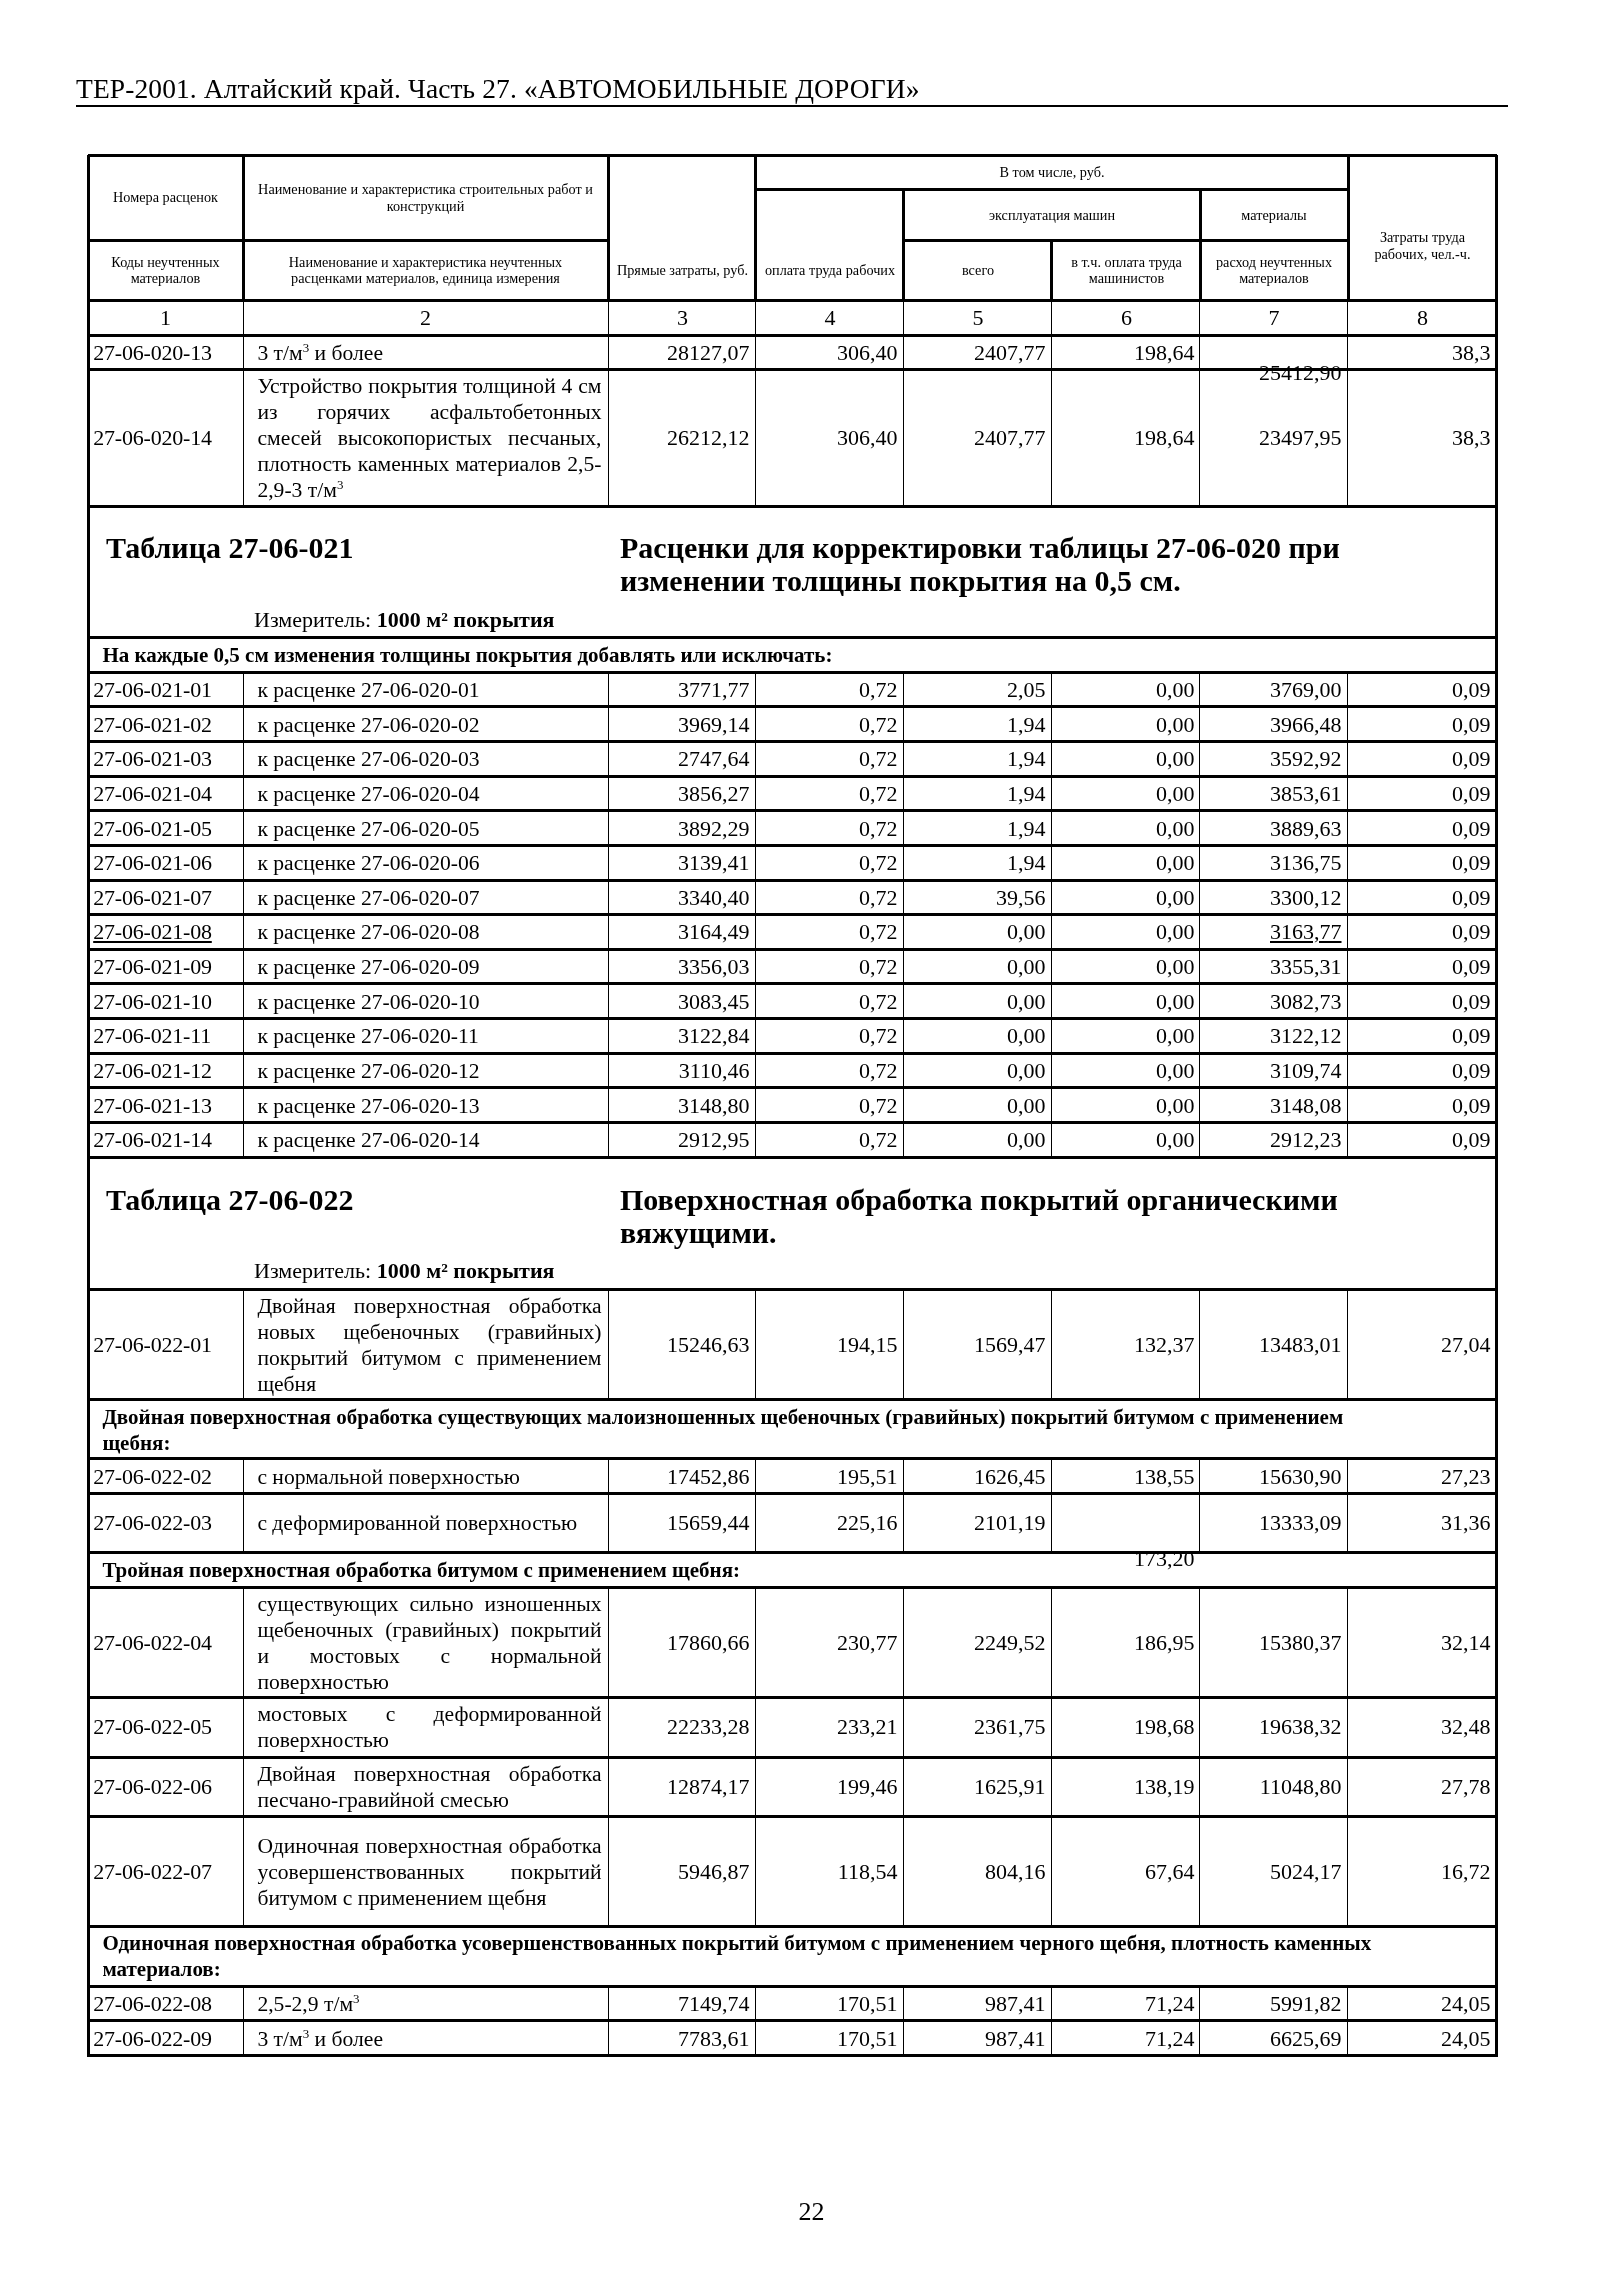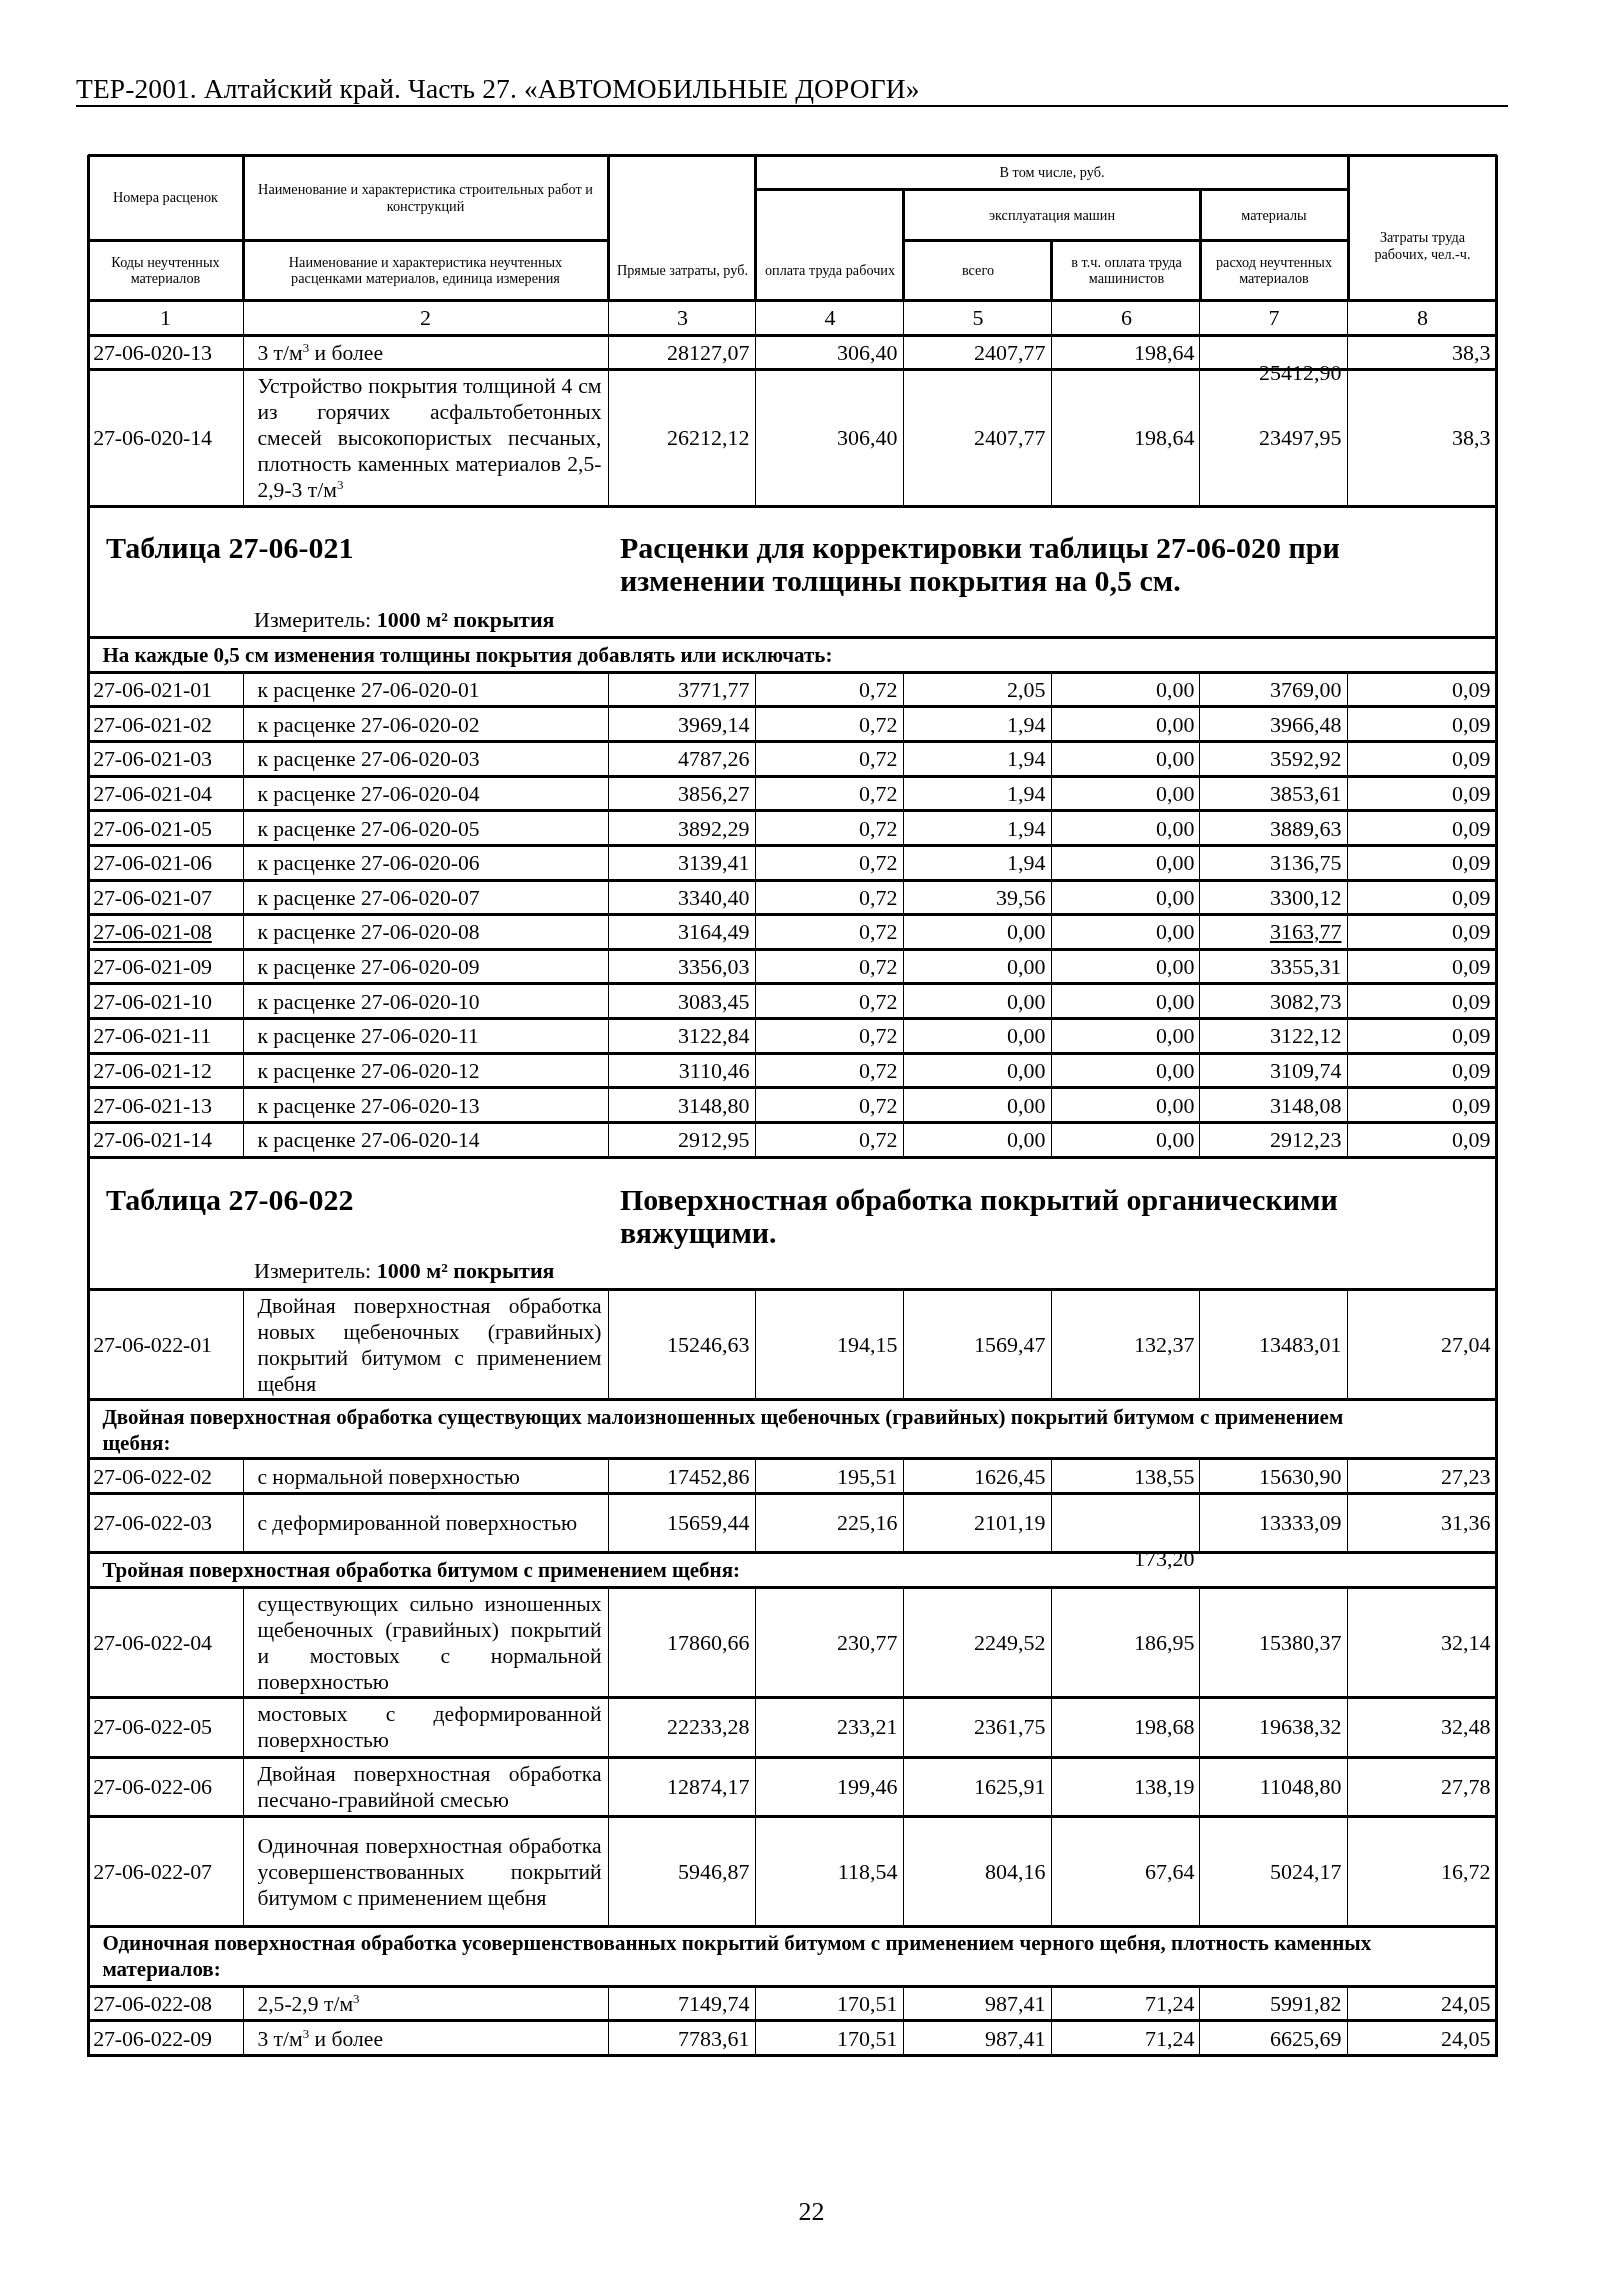--- a/index.html
+++ b/index.html
@@ -265,21 +265,21 @@
     <div class="vl" style="left: 1199px; top: 707px; height: 35px;"></div>
     <div class="vl" style="left: 1347px; top: 707px; height: 35px;"></div>
     <div class="hl" style="left: 88px; top: 740px; width: 1409px;"></div>
     <div class="cell code" style="left: 88px; top: 741px; width: 155px; height: 35px;">
       <span>27-06-021-03</span>
     </div>
     <div class="cell name" style="left: 243px; top: 741px; width: 365px; height: 35px;">
       <span>к расценке 27-06-020-03</span>
     </div>
     <div class="cell val" style="left: 609px; top: 741px; width: 147px; height: 35px;">
-      <span>4787,26</span>
+      <span>2747,64</span>
     </div>
     <div class="cell val" style="left: 756px; top: 741px; width: 148px; height: 35px;">
       <span>0,72</span>
     </div>
     <div class="cell val" style="left: 904px; top: 741px; width: 148px; height: 35px;">
       <span>1,94</span>
     </div>
     <div class="cell val" style="left: 1052px; top: 741px; width: 149px; height: 35px;">
       <span>0,00</span>
     </div>

